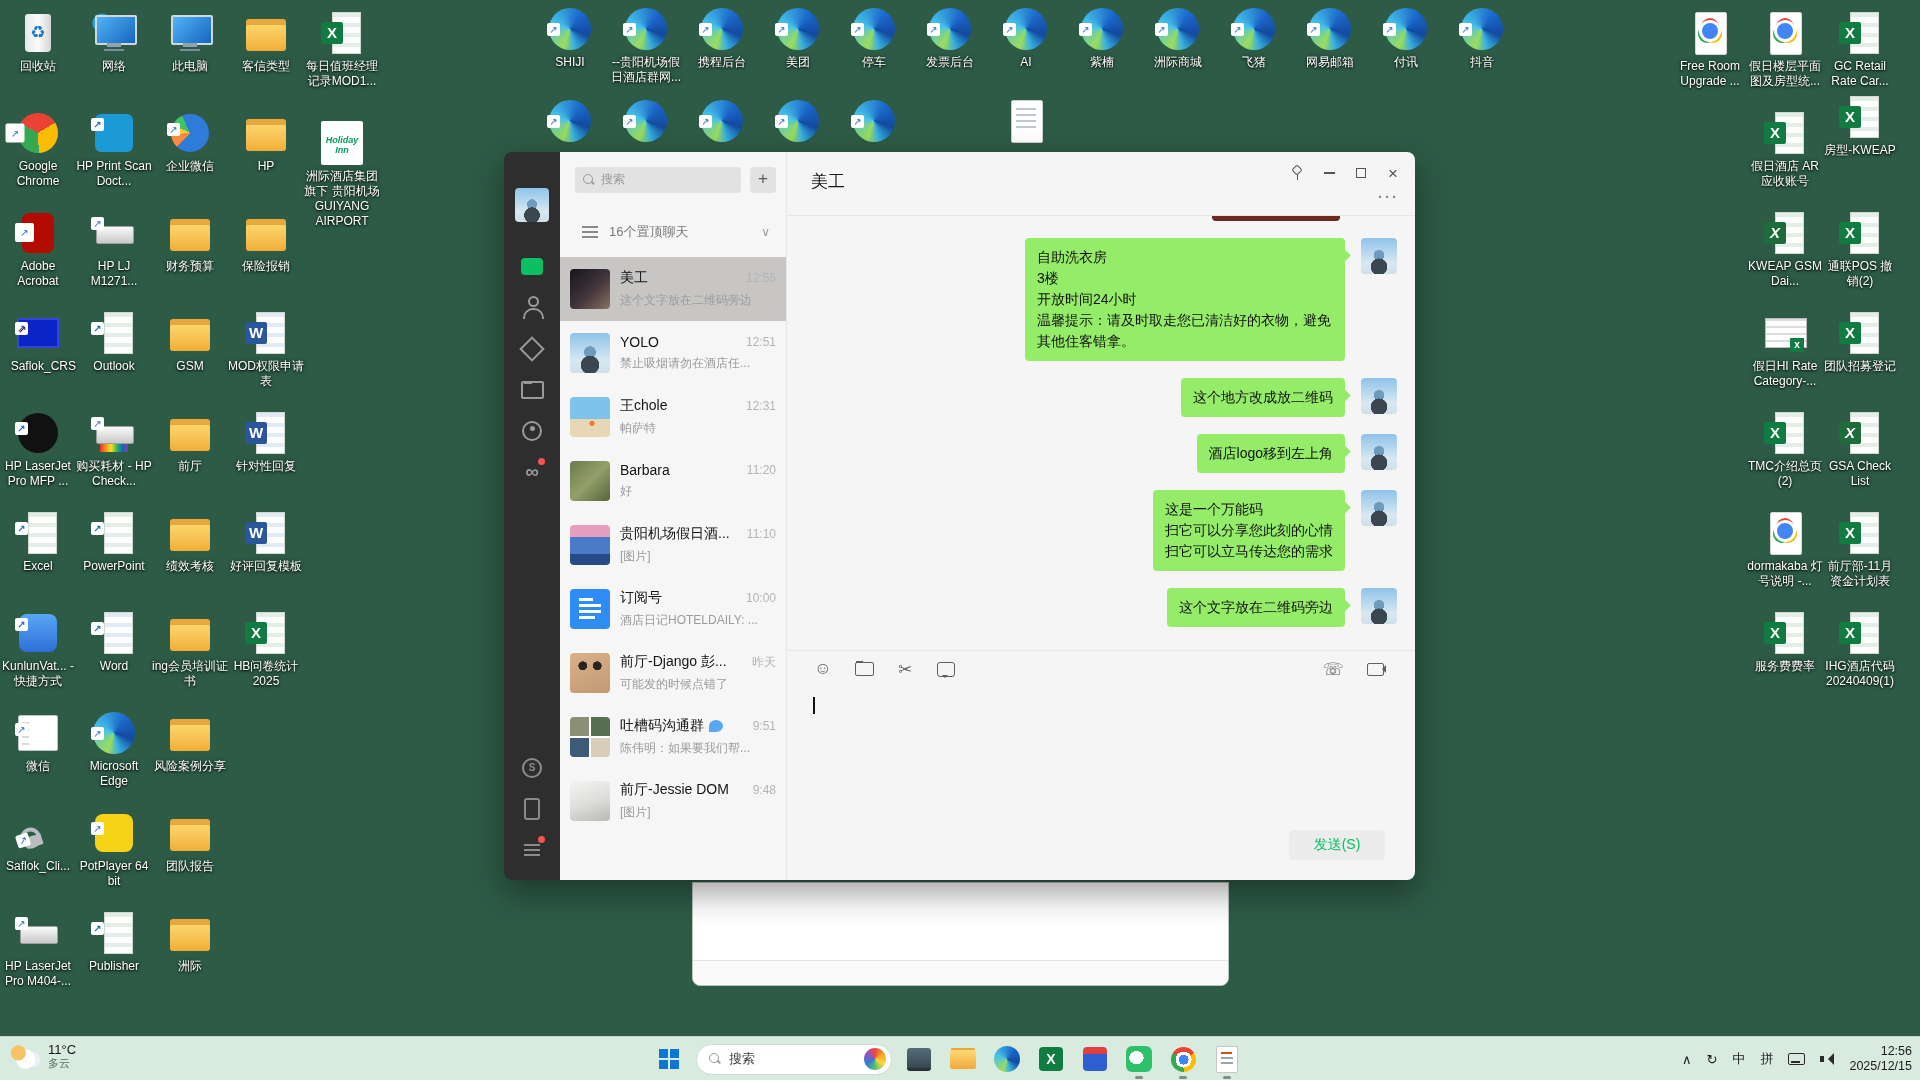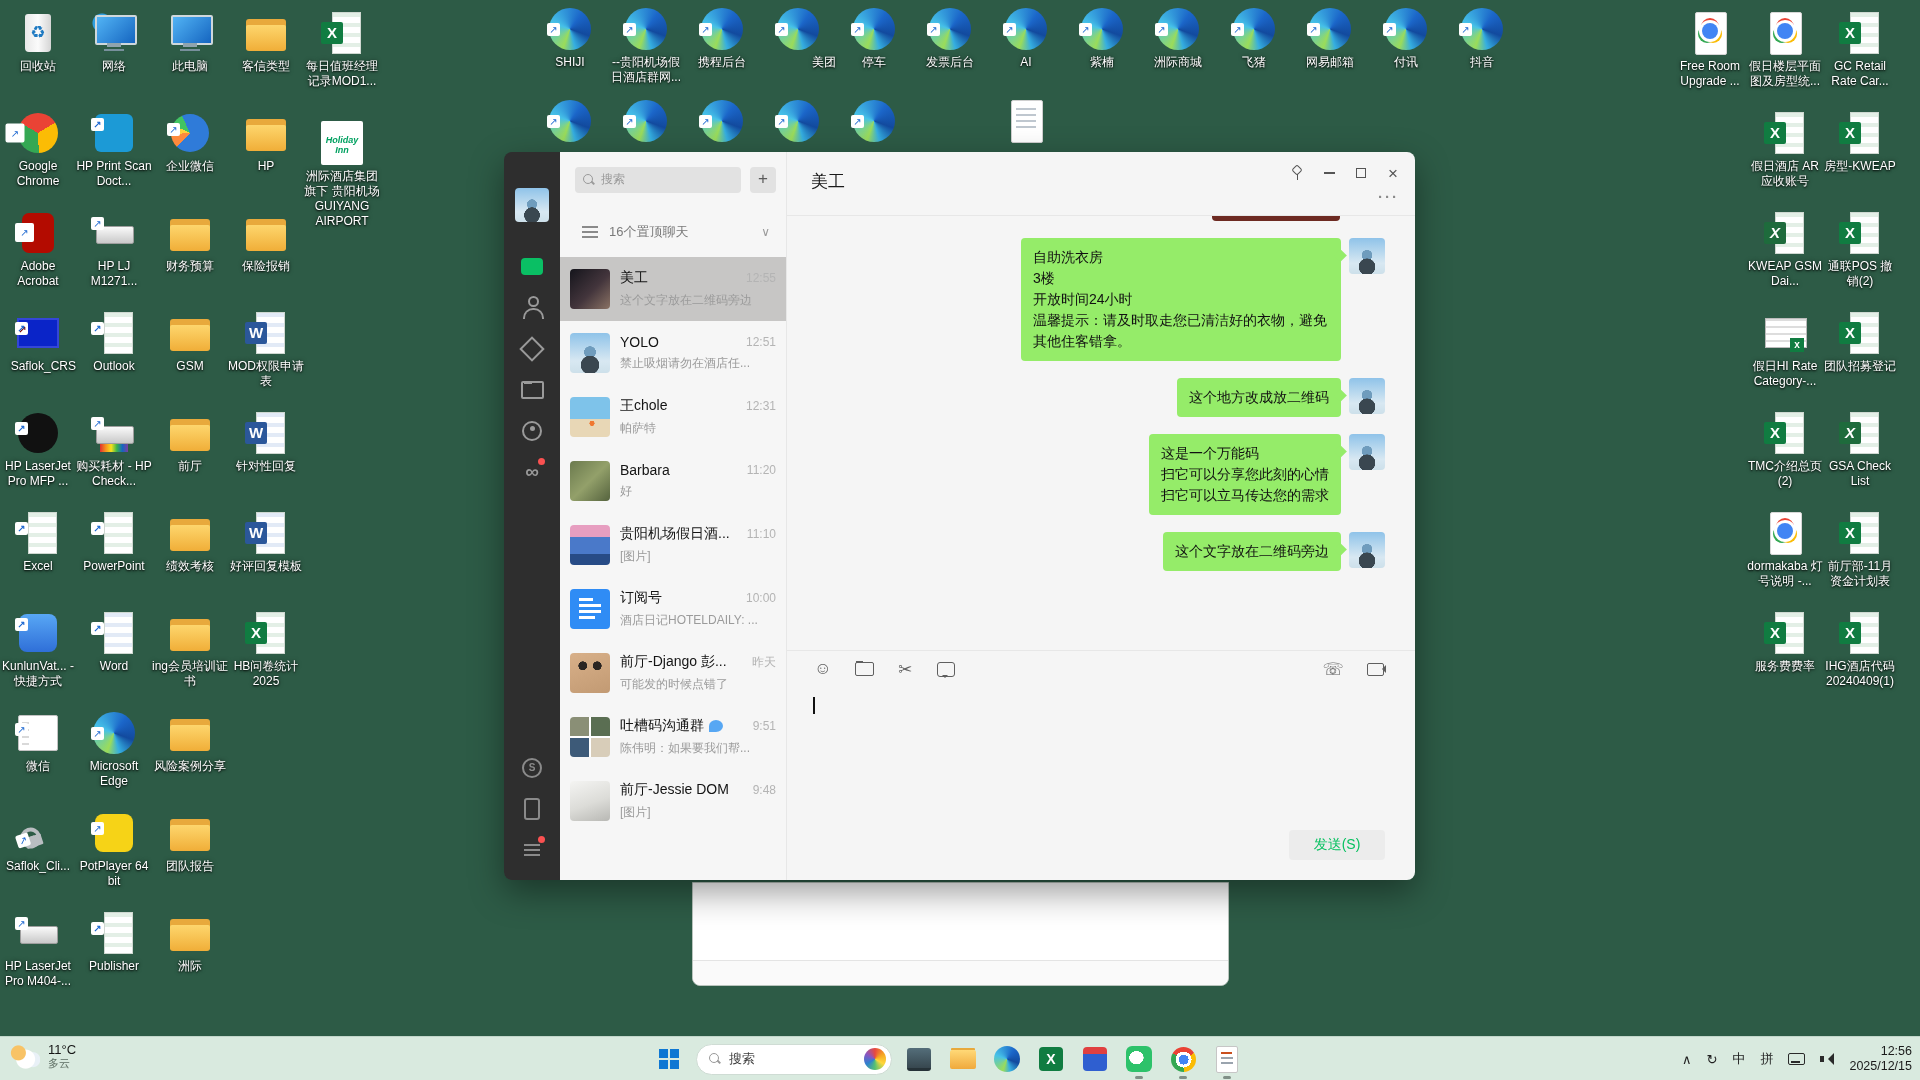--- a/index.html
+++ b/index.html
@@ -123,21 +123,21 @@
   .pin-ic { position:relative; width:10px; height:14px; }
   .pin-ic::before { content:""; position:absolute; left:1px; top:0; width:6px; height:6px; border:1.5px solid #555; border-radius:2px; transform:rotate(45deg); }
   .pin-ic::after { content:""; position:absolute; left:4.5px; top:8px; width:1.5px; height:6px; background:#555; }
   .min-ic { width:11px; height:1.5px; background:#555; }
   .max-ic { width:10px; height:10px; border:1.5px solid #555; }
   .close-ic { font-size:17px; line-height:1; }
   .wc-more { position:absolute; top:36px; right:16px; color:#8a8a8a; font-size:15px; font-weight:700; letter-spacing:2px; z-index:5; }
 
   .wc-msgs { flex:1; display:flex; flex-direction:column; gap:17px; overflow:hidden; padding-top:0; }
   .msg-cut { align-self:flex-end; width:128px; height:5px; background:#6d2a22; border-radius:0 0 4px 4px; margin-right:75px; flex:none; }
-  .msg-row { display:flex; justify-content:flex-end; align-items:flex-start; padding-right:30px; gap:8px; flex:none; }
+  .msg-row { display:flex; justify-content:flex-end; align-items:flex-start; padding-right:18px; gap:16px; flex:none; }
   .bubble { position:relative; background:#95ec69; border-radius:4px; padding:9px 12px; max-width:320px; font-size:14px; line-height:21px; color:#111; }
   .bubble::after { content:""; position:absolute; right:-4px; top:13px; width:9px; height:9px; background:#95ec69; transform:rotate(45deg); }
   .msg-avatar { width:36px; height:36px; border-radius:4px; flex:none; }
 
   .wc-input { height:230px; border-top:1px solid #e7e7e7; display:flex; flex-direction:column; flex:none; }
   .wc-toolbar { height:36px; display:flex; align-items:center; padding:0 30px 0 26px; gap:21px; color:#5f5f5f; flex:none; }
   .tbi { position:relative; width:20px; height:20px; display:flex; align-items:center; justify-content:center; font-size:17px; color:#5f5f5f; }
   .tb-folder::before { content:""; width:17px; height:12px; border:1.5px solid #5f5f5f; border-radius:2px; }
   .tb-folder::after { content:""; position:absolute; top:2px; left:2px; width:7px; height:2px; background:#5f5f5f; }
   .tb-history::before { content:""; width:16px; height:13px; border:1.5px solid #5f5f5f; border-radius:3px; }
@@ -370,21 +370,21 @@
         <div class="di-label">SHIJI</div>
       </div>
       <div class="desktop-icon shortcut" style="left: 608px; top: 6px;">
         <div class="di-icon ic-edge"></div>
         <div class="di-label">--贵阳机场假日酒店群网...</div>
       </div>
       <div class="desktop-icon shortcut" style="left: 684px; top: 6px;">
         <div class="di-icon ic-edge"></div>
         <div class="di-label">携程后台</div>
       </div>
-      <div class="desktop-icon shortcut" style="left: 760px; top: 6px; text-align: right;">
+      <div class="desktop-icon shortcut" style="left: 760px; top: 6px;">
         <div class="di-icon ic-edge"></div>
         <div class="di-label">美团</div>
       </div>
       <div class="desktop-icon shortcut" style="left: 836px; top: 6px;">
         <div class="di-icon ic-edge"></div>
         <div class="di-label">停车</div>
       </div>
       <div class="desktop-icon shortcut" style="left: 912px; top: 6px;">
         <div class="di-icon ic-edge"></div>
         <div class="di-label">发票后台</div>
@@ -458,21 +458,21 @@
         <div class="di-label">假日楼层平面图及房型统...</div>
       </div>
       <div class="desktop-icon" style="left: 1822px; top: 10px;">
         <div class="di-icon ic-excel"></div>
         <div class="di-label">GC Retail Rate Car...</div>
       </div>
       <div class="desktop-icon" style="left: 1747px; top: 110px;">
         <div class="di-icon ic-excel"></div>
         <div class="di-label">假日酒店 AR 应收账号</div>
       </div>
-      <div class="desktop-icon" style="left: 1822px; top: 110px;">
+      <div class="desktop-icon" style="left: 1822px; top: 94px;">
         <div class="di-icon ic-excel"></div>
         <div class="di-label">房型-KWEAP</div>
       </div>
       <div class="desktop-icon" style="left: 1747px; top: 210px;">
         <div class="di-icon ic-excelold"></div>
         <div class="di-label">KWEAP GSM Dai...</div>
       </div>
       <div class="desktop-icon" style="left: 1822px; top: 210px;">
         <div class="di-icon ic-excel"></div>
         <div class="di-label">通联POS 撤销(2)</div>
@@ -716,20 +716,28 @@
                 <div>开放时间24小时</div>
                 <div>温馨提示：请及时取走您已清洁好的衣物，避免其他住客错拿。</div>
               </div>
             </div>
             <div class="msg-avatar av-penguin"></div>
           </div>
           <div class="msg-row">
             <div class="bubble">
               <div>
                 <div>这个地方改成放二维码</div>
+              </div>
+            </div>
+            <div class="msg-avatar av-penguin"></div>
+          </div>
+          <div class="msg-row">
+            <div class="bubble">
+              <div>
+                <div>酒店logo移到左上角</div>
               </div>
             </div>
             <div class="msg-avatar av-penguin"></div>
           </div>
           <div class="msg-row">
             <div class="bubble">
               <div>
                 <div>这是一个万能码</div>
                 <div>扫它可以分享您此刻的心情</div>
                 <div>扫它可以立马传达您的需求</div>

